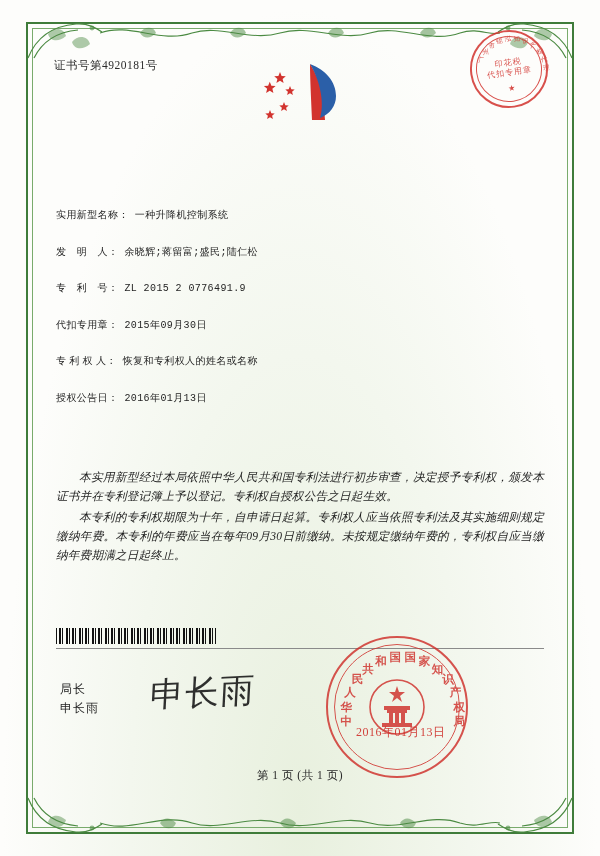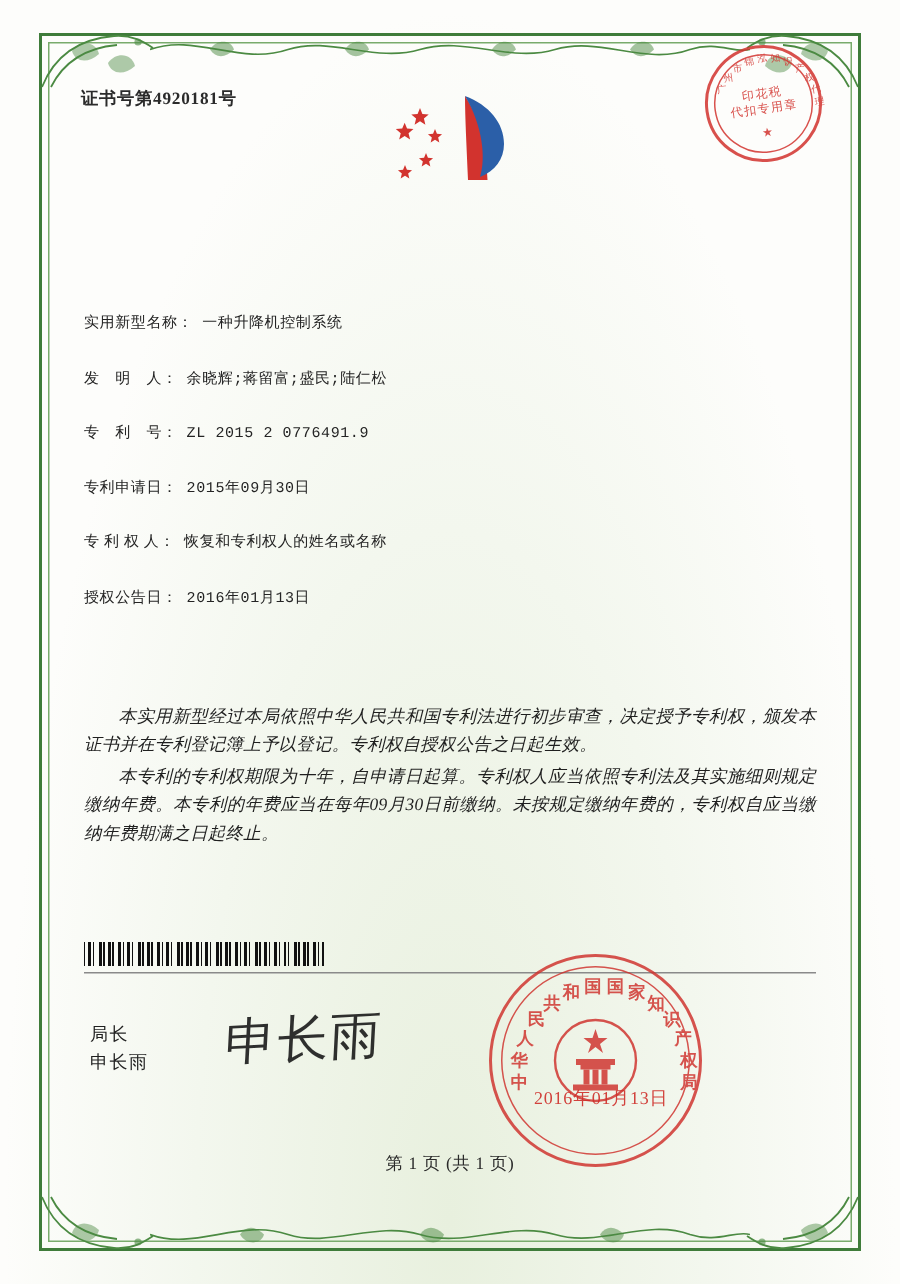--- a/index.html
+++ b/index.html
@@ -70,21 +70,20 @@
     transform: scaleY(-1);
   }
 
   .cert-no {
     position: absolute;
     left: 54px;
     top: 58px;
     font-size: 11.5px;
     color: #2b2b2b;
     letter-spacing: 0.5px;
-    font-weight: bold;
   }
 
   
   .top-seal {
     position: absolute;
     right: 52px;
     top: 30px;
     width: 78px;
     height: 78px;
     border-radius: 50%;
@@ -400,21 +399,21 @@
     </div>
     <div class="field-row">
       <span class="field-label">发　明　人：</span>
       <span class="field-value">余晓辉;蒋留富;盛民;陆仁松</span>
     </div>
     <div class="field-row">
       <span class="field-label">专　利　号：</span>
       <span class="field-value">ZL 2015 2 0776491.9</span>
     </div>
     <div class="field-row">
-      <span class="field-label">专利申请日：</span>
+      <span class="field-label">代扣专用章：</span>
       <span class="field-value">2015年09月30日</span>
     </div>
     <div class="field-row">
       <span class="field-label">专 利 权 人：</span>
       <span class="field-value">恢复和专利权人的姓名或名称</span>
     </div>
     <div class="field-row">
       <span class="field-label">授权公告日：</span>
       <span class="field-value">2016年01月13日</span>
     </div>

